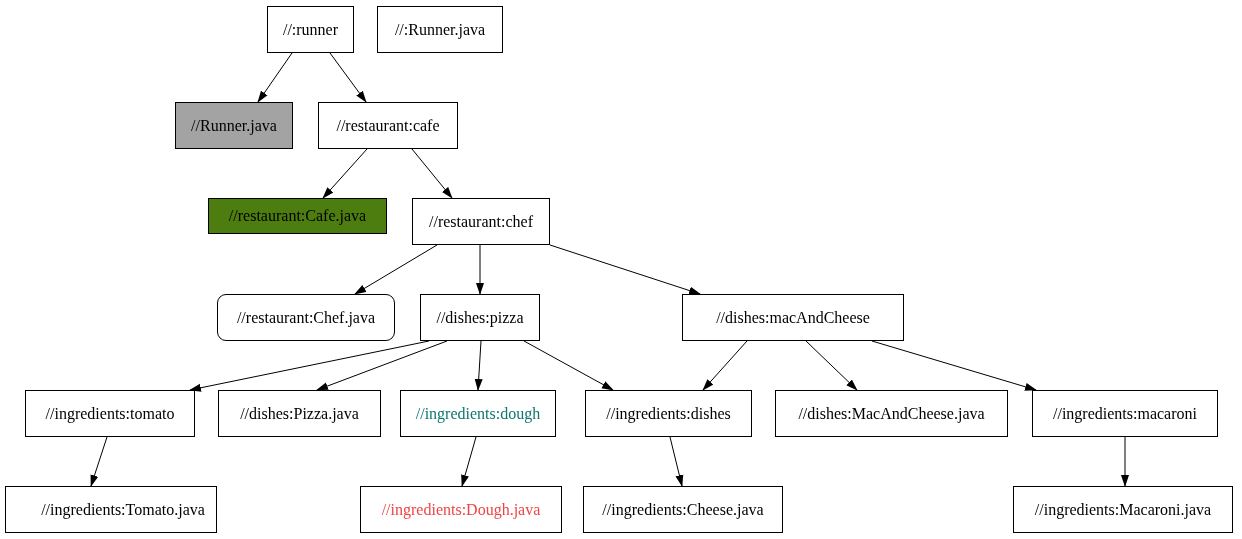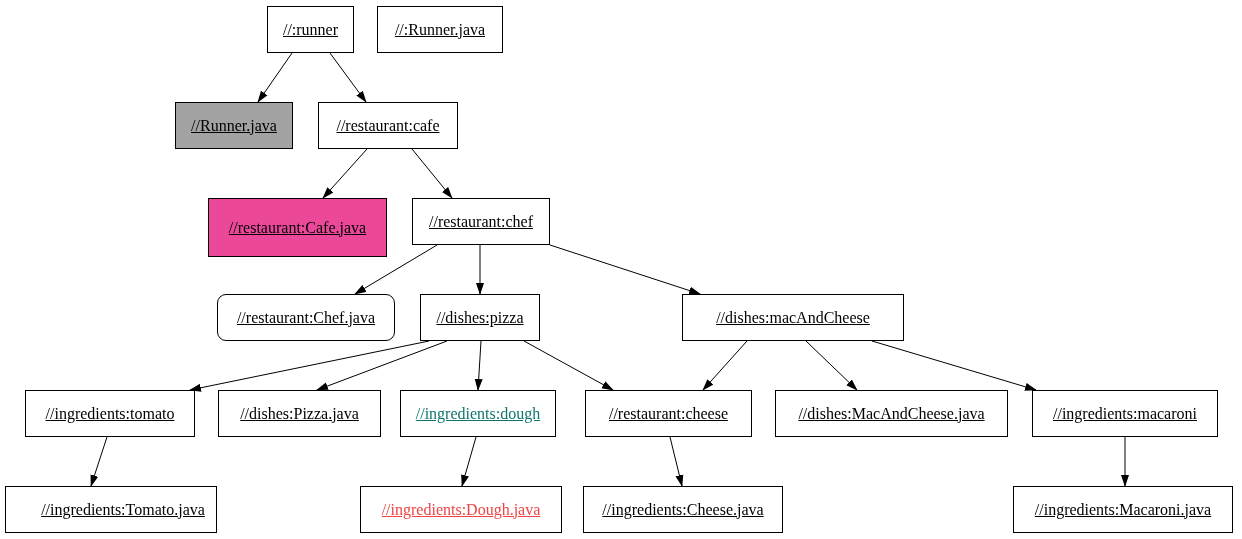--- a/index.html
+++ b/index.html
@@ -28,21 +28,20 @@
     box-sizing: border-box;
     background: #ffffff;
     border: 1px solid #000000;
     color: #000000;
     font-size: 16px;
     display: flex;
     align-items: center;
     justify-content: center;
     white-space: nowrap;
     text-align: center;
-    text-decoration: underline;
   }
 </style>
 </head>
 <body>
 
 <div class="canvas">
   <svg id="edges-svg" class="edges-layer" width="1242" height="539" viewBox="0 0 1242 539" xmlns="http://www.w3.org/2000/svg">
     <defs>
       <marker id="arrowhead" markerUnits="userSpaceOnUse" markerWidth="12" markerHeight="9" refX="11" refY="4.5" orient="auto">
         <path d="M0,0.5 L12,4.5 L0,8.5 z" fill="#000000"></path>
@@ -65,29 +64,29 @@
       <line x1="107" y1="437" x2="91" y2="486" stroke="#000000" stroke-width="1" marker-end="url(#arrowhead)"></line>
       <line x1="476" y1="437" x2="462" y2="486" stroke="#000000" stroke-width="1" marker-end="url(#arrowhead)"></line>
       <line x1="670" y1="437" x2="682" y2="486" stroke="#000000" stroke-width="1" marker-end="url(#arrowhead)"></line>
       <line x1="1125" y1="437" x2="1125" y2="486" stroke="#000000" stroke-width="1" marker-end="url(#arrowhead)"></line>
     </svg>
   <div id="nodes-layer">
       <div class="node" style="left: 267px; top: 6px; width: 87px; height: 47px; background: rgb(255, 255, 255); border-color: rgb(0, 0, 0); color: rgb(0, 0, 0);">//:runner</div>
       <div class="node" style="left: 377px; top: 6px; width: 126px; height: 47px; background: rgb(255, 255, 255); border-color: rgb(0, 0, 0); color: rgb(0, 0, 0);">//:Runner.java</div>
       <div class="node" style="left: 175px; top: 102px; width: 118px; height: 47px; background: #a3a3a3; border-color: rgb(0, 0, 0); color: rgb(0, 0, 0);">//Runner.java</div>
       <div class="node" style="left: 318px; top: 102px; width: 140px; height: 47px; background: rgb(255, 255, 255); border-color: rgb(0, 0, 0); color: rgb(0, 0, 0);">//restaurant:cafe</div>
-      <div class="node" style="left: 208px; top: 198px; width: 179px; height: 59px; background: #ec4899; border-color: rgb(0, 0, 0); color: rgb(0, 0, 0);">//restaurant:Cafe.java</div>
+      <div class="node" style="left: 208px; top: 198px; width: 179px; height: 36px; background: #4d7c0f; border-color: rgb(0, 0, 0); color: rgb(0, 0, 0);">//restaurant:Cafe.java</div>
       <div class="node" style="left: 412px; top: 198px; width: 138px; height: 47px; background: rgb(255, 255, 255); border-color: rgb(0, 0, 0); color: rgb(0, 0, 0);">//restaurant:chef</div>
       <div class="node" style="left: 217px; top: 294px; width: 178px; height: 47px; background: rgb(255, 255, 255); border-color: rgb(0, 0, 0); color: rgb(0, 0, 0); border-radius: 9px;">//restaurant:Chef.java</div>
       <div class="node" style="left: 420px; top: 294px; width: 120px; height: 47px; background: rgb(255, 255, 255); border-color: rgb(0, 0, 0); color: rgb(0, 0, 0);">//dishes:pizza</div>
       <div class="node" style="left: 682px; top: 294px; width: 222px; height: 47px; background: rgb(255, 255, 255); border-color: rgb(0, 0, 0); color: rgb(0, 0, 0);">//dishes:macAndCheese</div>
       <div class="node" style="left: 25px; top: 390px; width: 170px; height: 47px; background: rgb(255, 255, 255); border-color: rgb(0, 0, 0); color: rgb(0, 0, 0);">//ingredients:tomato</div>
       <div class="node" style="left: 218px; top: 390px; width: 163px; height: 47px; background: rgb(255, 255, 255); border-color: rgb(0, 0, 0); color: rgb(0, 0, 0);">//dishes:Pizza.java</div>
       <div class="node" style="left: 400px; top: 390px; width: 156px; height: 47px; background: rgb(255, 255, 255); border-color: rgb(0, 0, 0); color: #0f766e;">//ingredients:dough</div>
-      <div class="node" style="left: 585px; top: 390px; width: 167px; height: 47px; background: rgb(255, 255, 255); border-color: rgb(0, 0, 0); color: rgb(0, 0, 0);">//restaurant:cheese</div>
+      <div class="node" style="left: 585px; top: 390px; width: 167px; height: 47px; background: rgb(255, 255, 255); border-color: rgb(0, 0, 0); color: rgb(0, 0, 0);">//ingredients:dishes</div>
       <div class="node" style="left: 775px; top: 390px; width: 233px; height: 47px; background: rgb(255, 255, 255); border-color: rgb(0, 0, 0); color: rgb(0, 0, 0);">//dishes:MacAndCheese.java</div>
       <div class="node" style="left: 1032px; top: 390px; width: 186px; height: 47px; background: rgb(255, 255, 255); border-color: rgb(0, 0, 0); color: rgb(0, 0, 0);">//ingredients:macaroni</div>
       <div class="node" style="left: 5px; top: 486px; width: 212px; height: 47px; background: rgb(255, 255, 255); border-color: rgb(0, 0, 0); color: rgb(0, 0, 0); padding-left: 24px;">//ingredients:Tomato.java</div>
       <div class="node" style="left: 360px; top: 486px; width: 202px; height: 47px; background: rgb(255, 255, 255); border-color: rgb(0, 0, 0); color: #ef4444;">//ingredients:Dough.java</div>
       <div class="node" style="left: 583px; top: 486px; width: 200px; height: 47px; background: rgb(255, 255, 255); border-color: rgb(0, 0, 0); color: rgb(0, 0, 0);">//ingredients:Cheese.java</div>
       <div class="node" style="left: 1013px; top: 486px; width: 220px; height: 47px; background: rgb(255, 255, 255); border-color: rgb(0, 0, 0); color: rgb(0, 0, 0);">//ingredients:Macaroni.java</div>
     </div>
 </div>
 
 </body></html>

